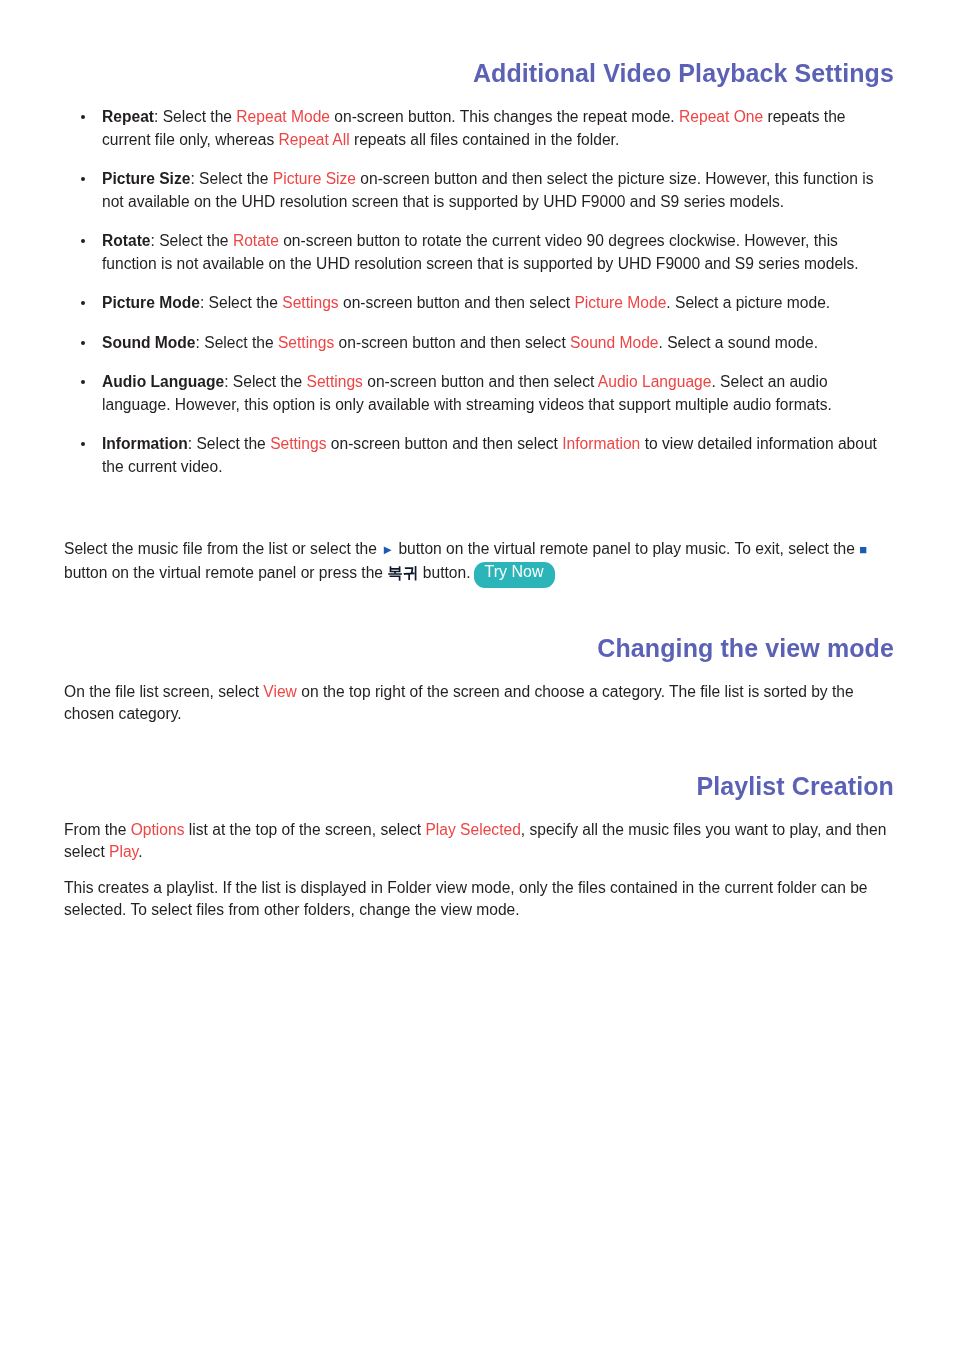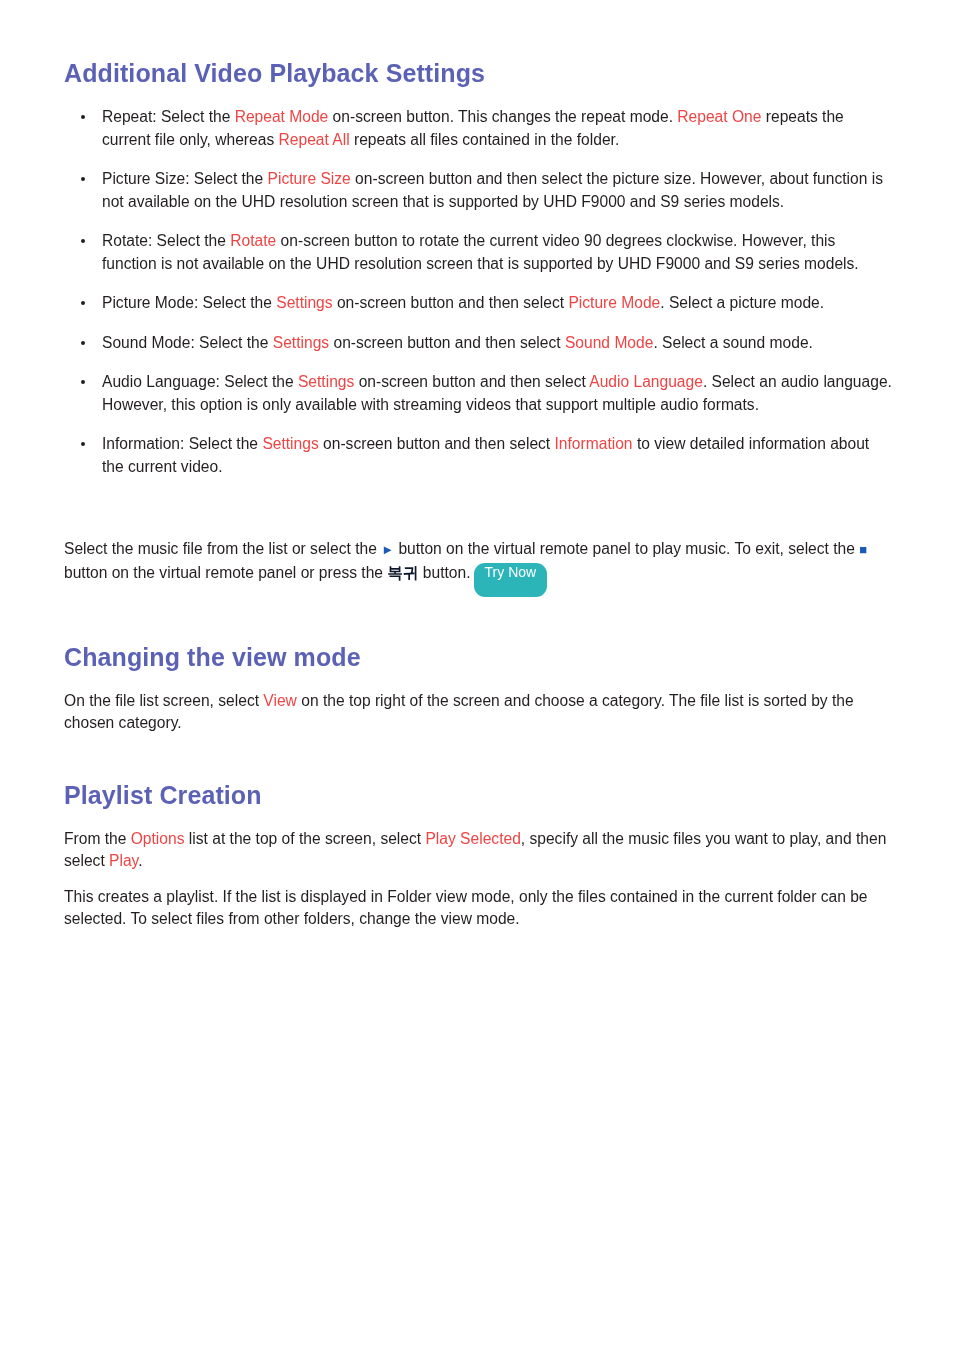--- a/index.html
+++ b/index.html
@@ -21,20 +21,21 @@
     box-sizing: border-box;
     padding: 58px 60px 0 64px;
   }
   h2.section-title {
     font-size: 25px;
     font-weight: bold;
     color: #5b61b5;
     margin: 0 0 18px 0;
     letter-spacing: 0.1px;
     line-height: 1.2;
+    text-align: right;
   }
   h1.chapter-title {
     font-size: 33px;
     font-weight: bold;
     color: #3c53a4;
     margin: 0 0 30px 0;
     line-height: 1.15;
     letter-spacing: 0.2px;
   }
   ul.bullets {
@@ -58,21 +59,21 @@
     content: "";
     position: absolute;
     left: 17px;
     top: 9px;
     width: 4px;
     height: 4px;
     border-radius: 50%;
     background: #231f20;
   }
   .term {
-    font-weight: normal;
+    font-weight: bold;
     color: #231f20;
   }
   .lnk {
     color: #ef4444;
   }
   p.para {
     font-size: 15.6px;
     line-height: 22.5px;
     margin: 0 0 13px 0;
     color: #231f20;
@@ -84,40 +85,40 @@
   }
   .kr {
     color: #0f172a;
     font-weight: bold;
   }
   .trynow {
     display: inline-block;
     background: #2bb5b8;
     color: #ffffff;
     border-radius: 11px;
-    padding: 1px 11px 16px 11px;
-    font-size: 14px;
+    padding: 1px 11px 8px 11px;
+    font-size: 16px;
     line-height: 17px;
     vertical-align: 1px;
     margin-left: 3px;
     white-space: nowrap;
   }
   .gap-before-chapter { height: 60px; }
   .gap-sm { height: 32px; }
 </style>
 </head>
 <body>
 
 <div class="page">
 
   <h2 class="section-title">Additional Video Playback Settings</h2>
 
   <ul class="bullets" id="video-bullets">
       <li><span class="term">Repeat</span><span>: Select the </span><span class="lnk">Repeat Mode</span><span> on-screen button. This changes the repeat mode. </span><span class="lnk">Repeat One</span><span> repeats the current file only, whereas </span><span class="lnk">Repeat All</span><span> repeats all files contained in the folder.</span></li>
-      <li><span class="term">Picture Size</span><span>: Select the </span><span class="lnk">Picture Size</span><span> on-screen button and then select the picture size. However, about function is not available on the UHD resolution screen that is supported by UHD F9000 and S9 series models.</span></li>
+      <li><span class="term">Picture Size</span><span>: Select the </span><span class="lnk">Picture Size</span><span> on-screen button and then select the picture size. However, this function is not available on the UHD resolution screen that is supported by UHD F9000 and S9 series models.</span></li>
       <li><span class="term">Rotate</span><span>: Select the </span><span class="lnk">Rotate</span><span> on-screen button to rotate the current video 90 degrees clockwise. However, this function is not available on the UHD resolution screen that is supported by UHD F9000 and S9 series models.</span></li>
       <li><span class="term">Picture Mode</span><span>: Select the </span><span class="lnk">Settings</span><span> on-screen button and then select </span><span class="lnk">Picture Mode</span><span>. Select a picture mode.</span></li>
       <li><span class="term">Sound Mode</span><span>: Select the </span><span class="lnk">Settings</span><span> on-screen button and then select </span><span class="lnk">Sound Mode</span><span>. Select a sound mode.</span></li>
       <li><span class="term">Audio Language</span><span>: Select the </span><span class="lnk">Settings</span><span> on-screen button and then select </span><span class="lnk">Audio Language</span><span>. Select an audio language. However, this option is only available with streaming videos that support multiple audio formats.</span></li>
       <li><span class="term">Information</span><span>: Select the </span><span class="lnk">Settings</span><span> on-screen button and then select </span><span class="lnk">Information</span><span> to view detailed information about the current video.</span></li>
     </ul>
 
   <div class="gap-before-chapter"></div>
 
 

